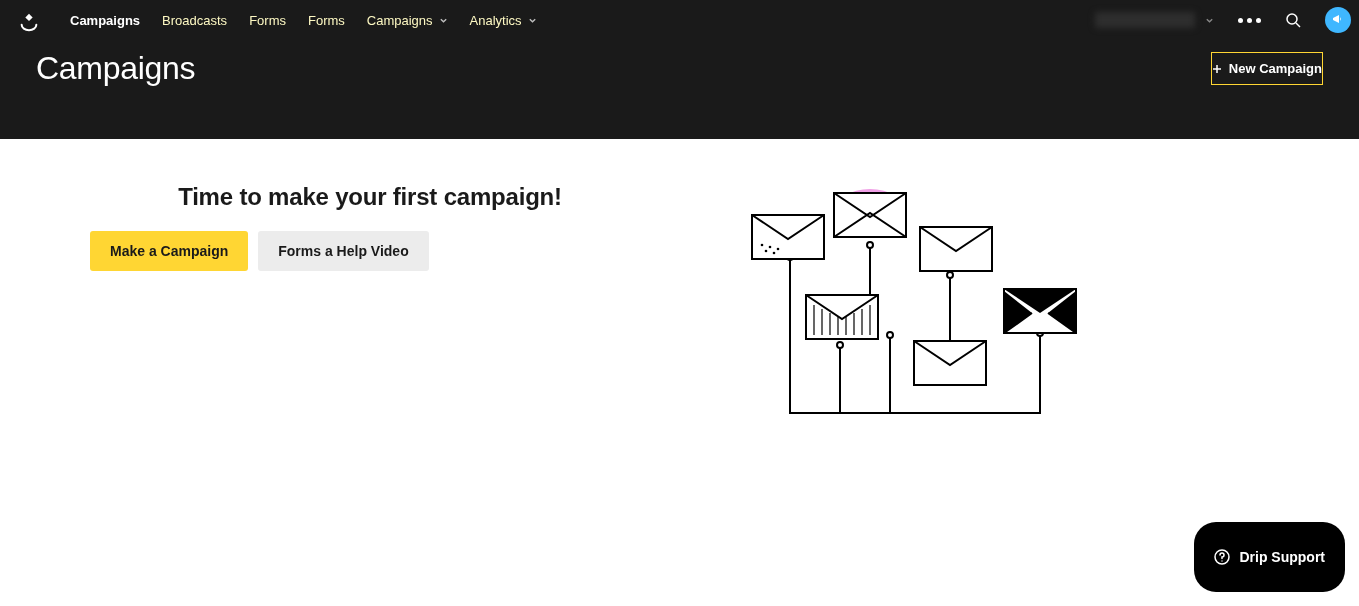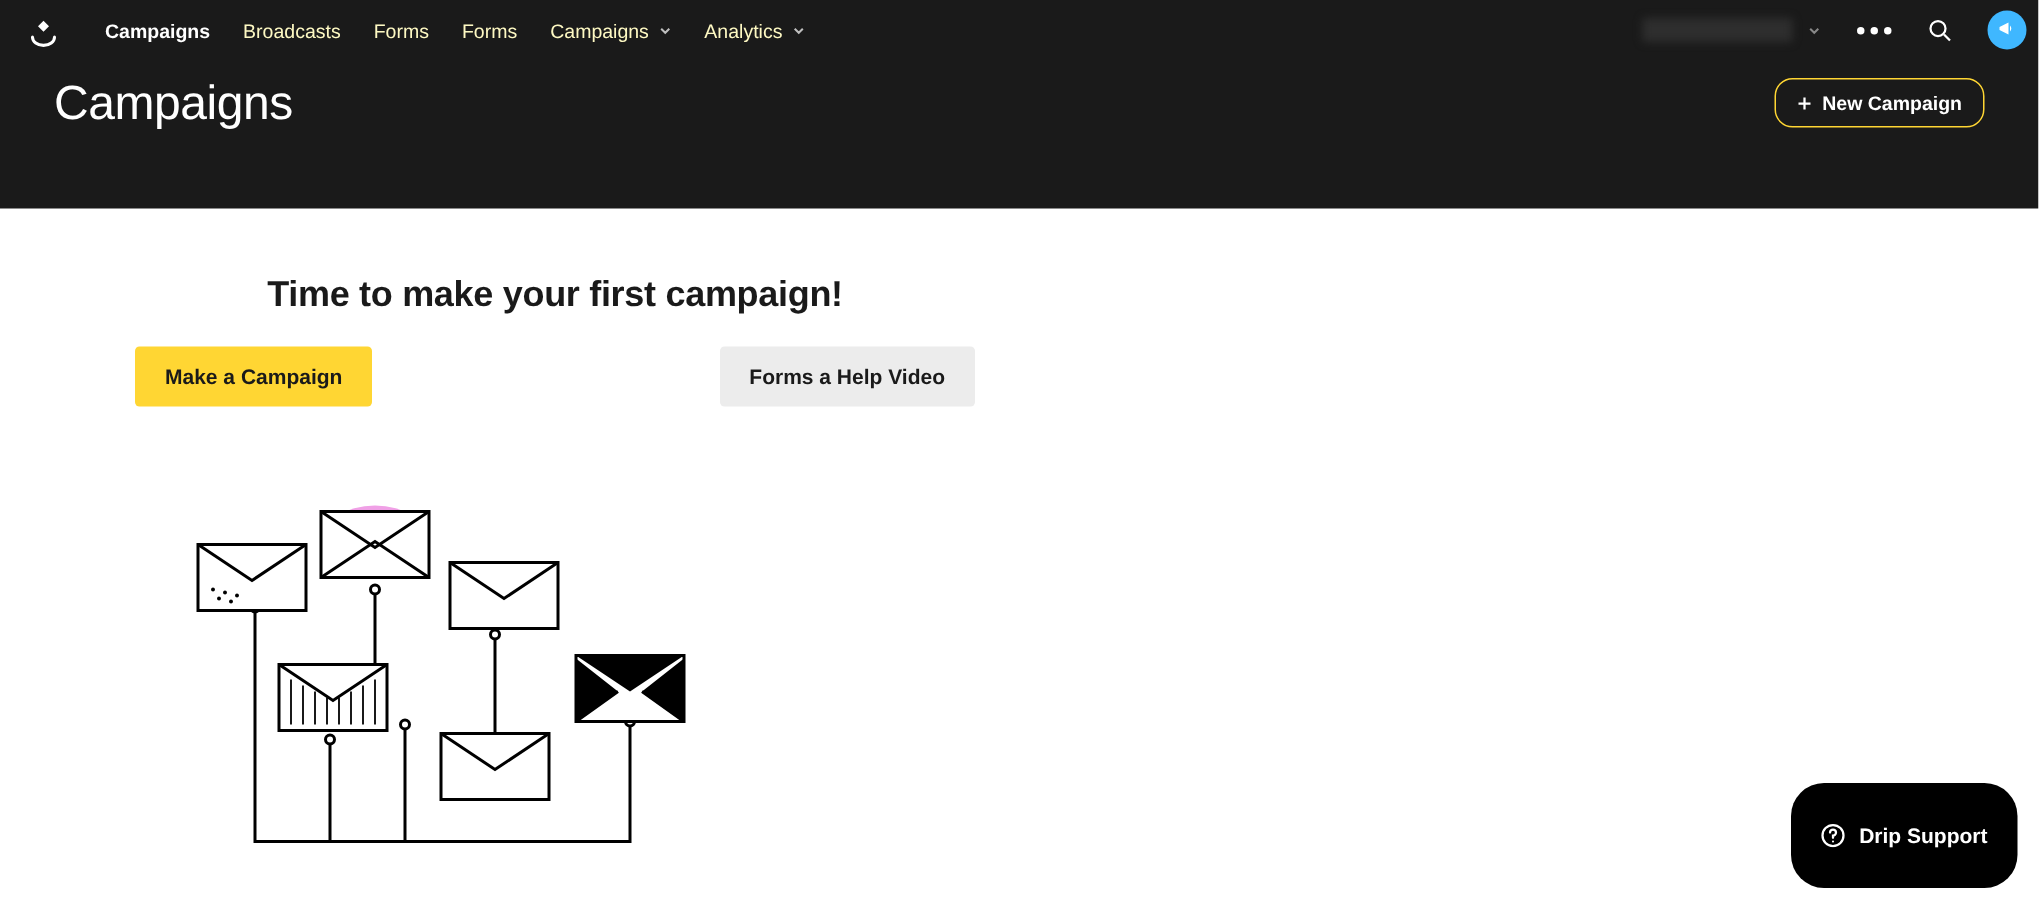--- a/index.html
+++ b/index.html
@@ -94,33 +94,32 @@
   font-weight: 400;
   letter-spacing: -0.3px;
   color: #fff;
 }
 .new-campaign-btn {
   border: 1px solid #ffd633;
   background: transparent;
   color: #fff;
   font-size: 13px;
   font-weight: 700;
-  padding: 8px 14px;
-  border-radius: 12px;
+  padding: 8px 0;
+  border-radius: 0;
   display: flex;
   align-items: center;
   gap: 7px;
   cursor: pointer;
 }
 .plus-icon { width: 10px; height: 10px; }
 .content {
   display: flex;
   padding: 44px 70px 0 90px;
   gap: 60px;
-  flex-direction: column;
 }
 .content-left {
   width: 560px;
   text-align: center;
 }
 .empty-title {
   font-size: 24px;
   font-weight: 800;
   color: #1a1a1a;
   margin-bottom: 20px;
@@ -128,21 +127,21 @@
 }
 .empty-desc {
   font-size: 14.5px;
   color: #1a1a1a;
   line-height: 1.45;
   max-width: 440px;
   margin: 0 auto 34px auto;
 }
 .btn-row {
   display: flex;
-  justify-content: space-between;
+  justify-content: flex-start;
   gap: 10px;
 }
 .btn {
   font-size: 14px;
   font-weight: 600;
   padding: 12px 20px;
   border-radius: 3px;
   border: none;
   cursor: pointer;
   color: #1a1a1a;

